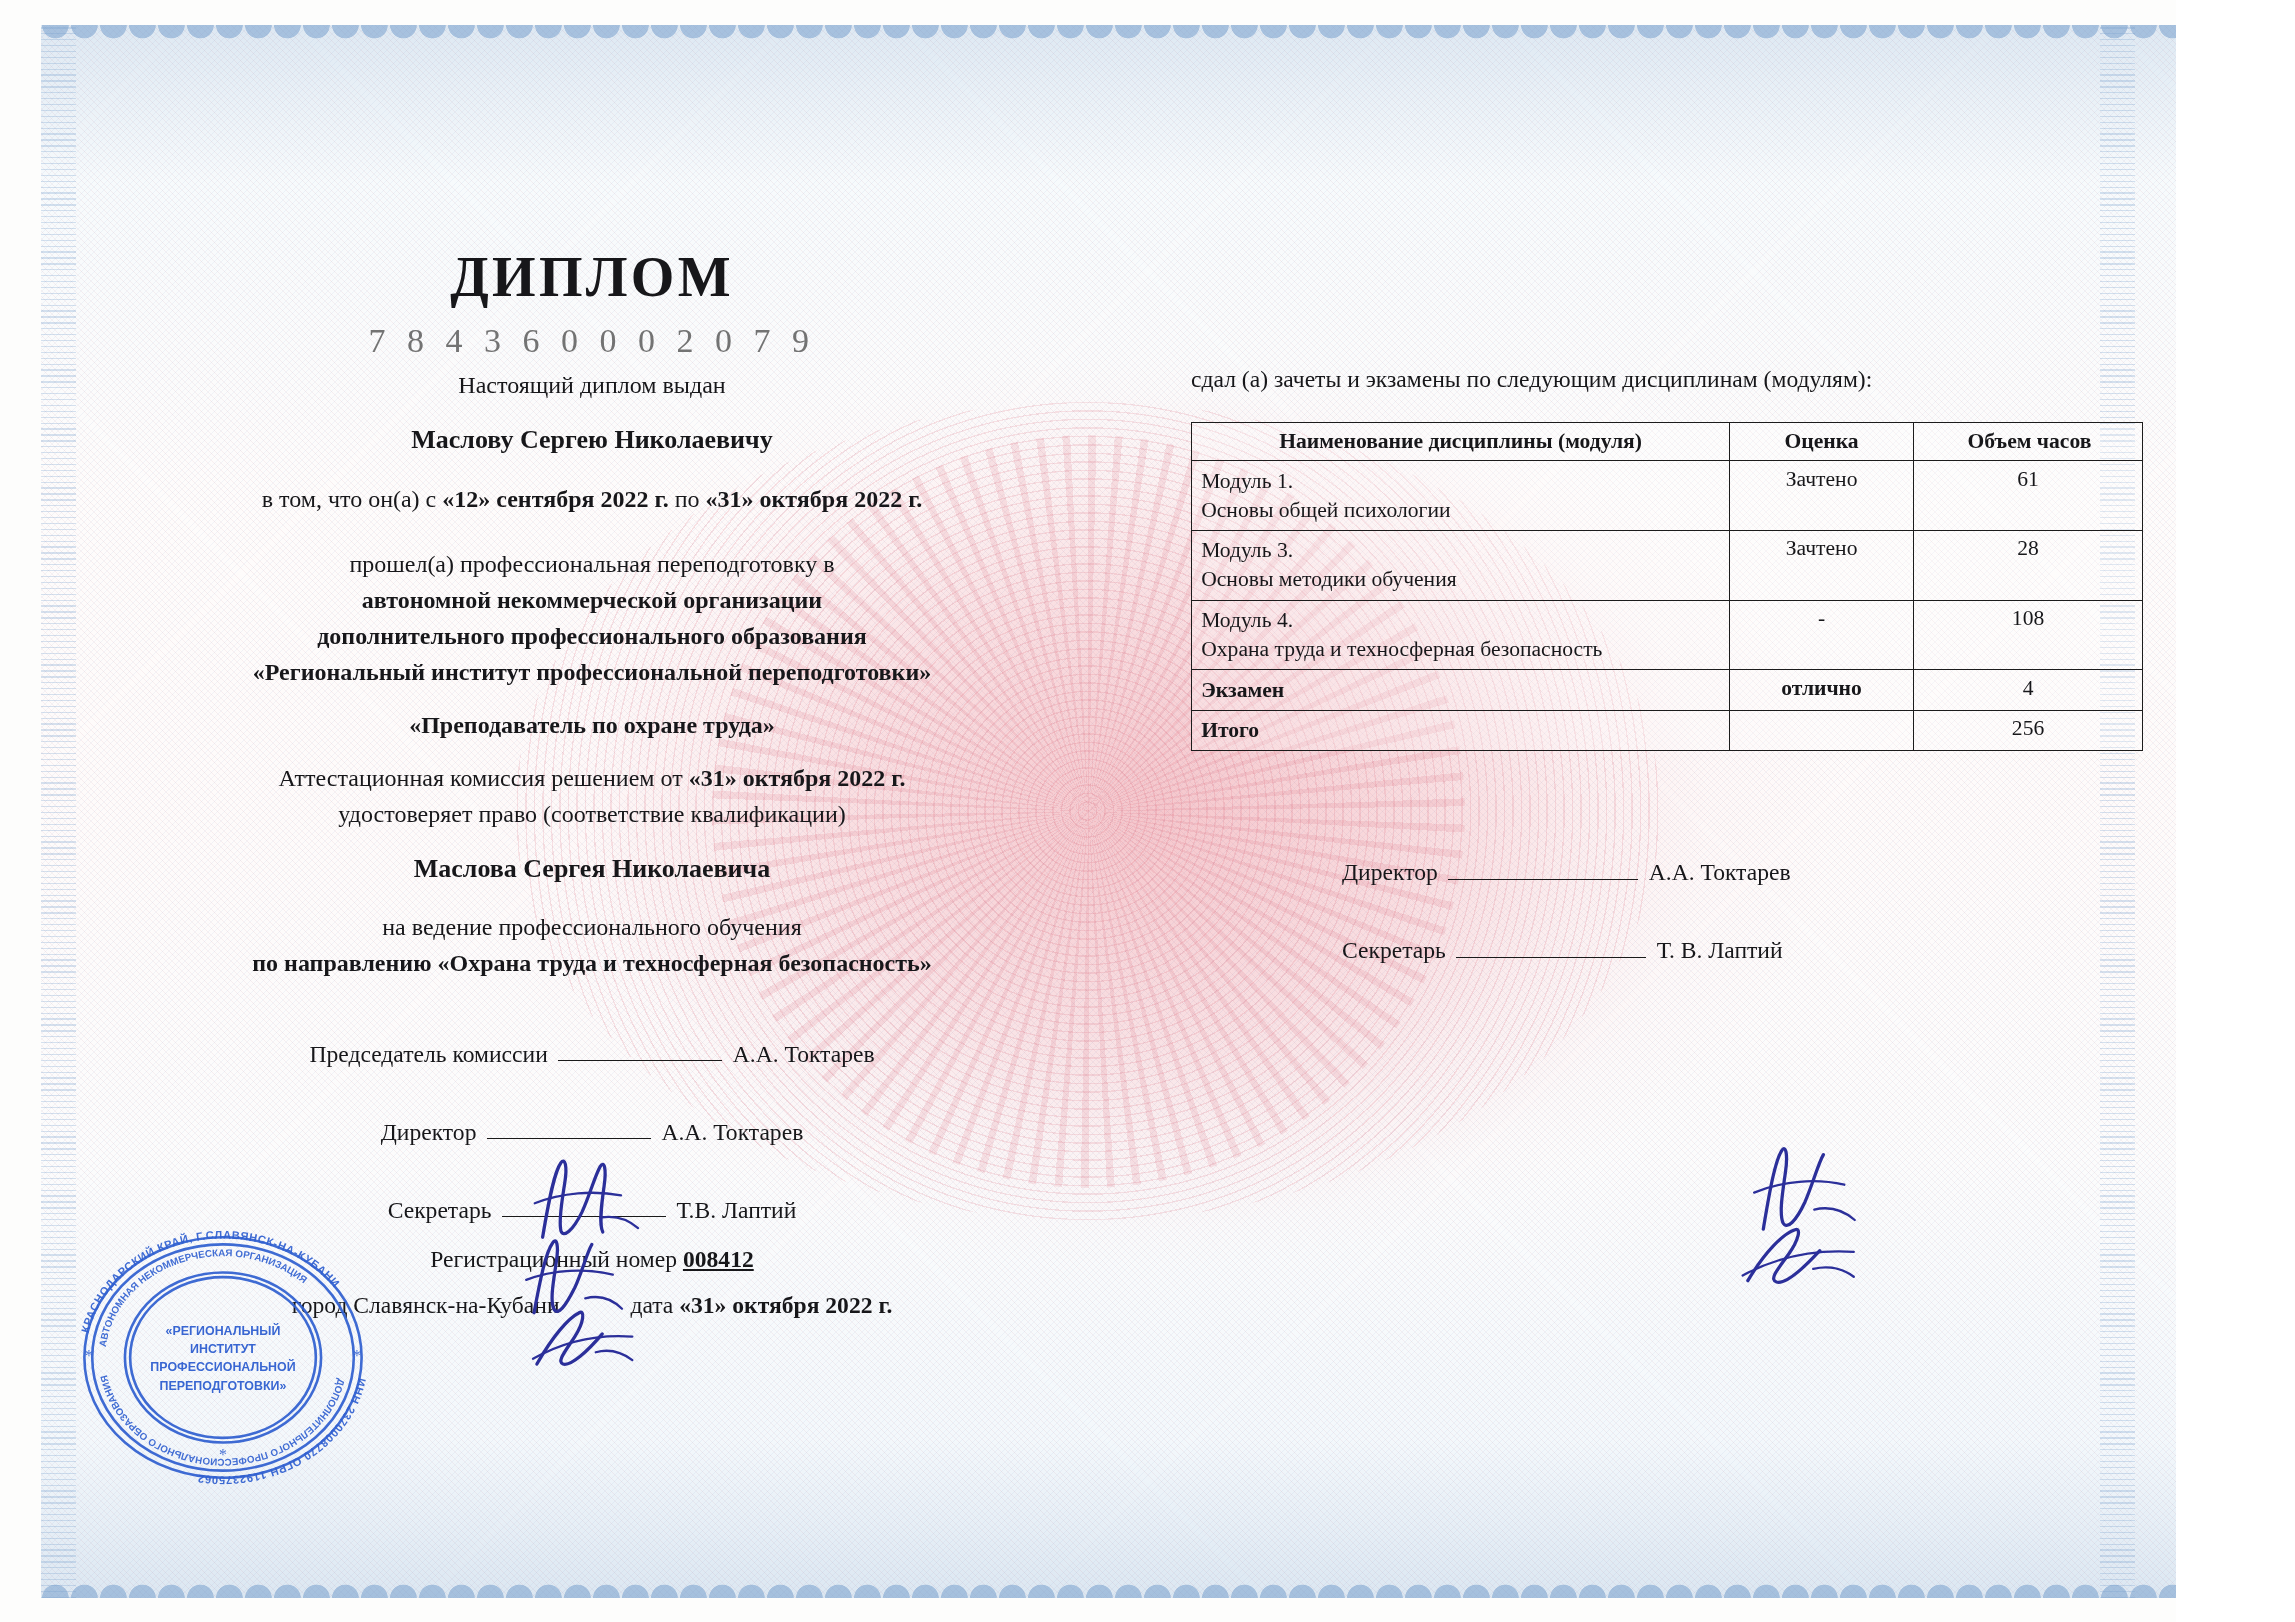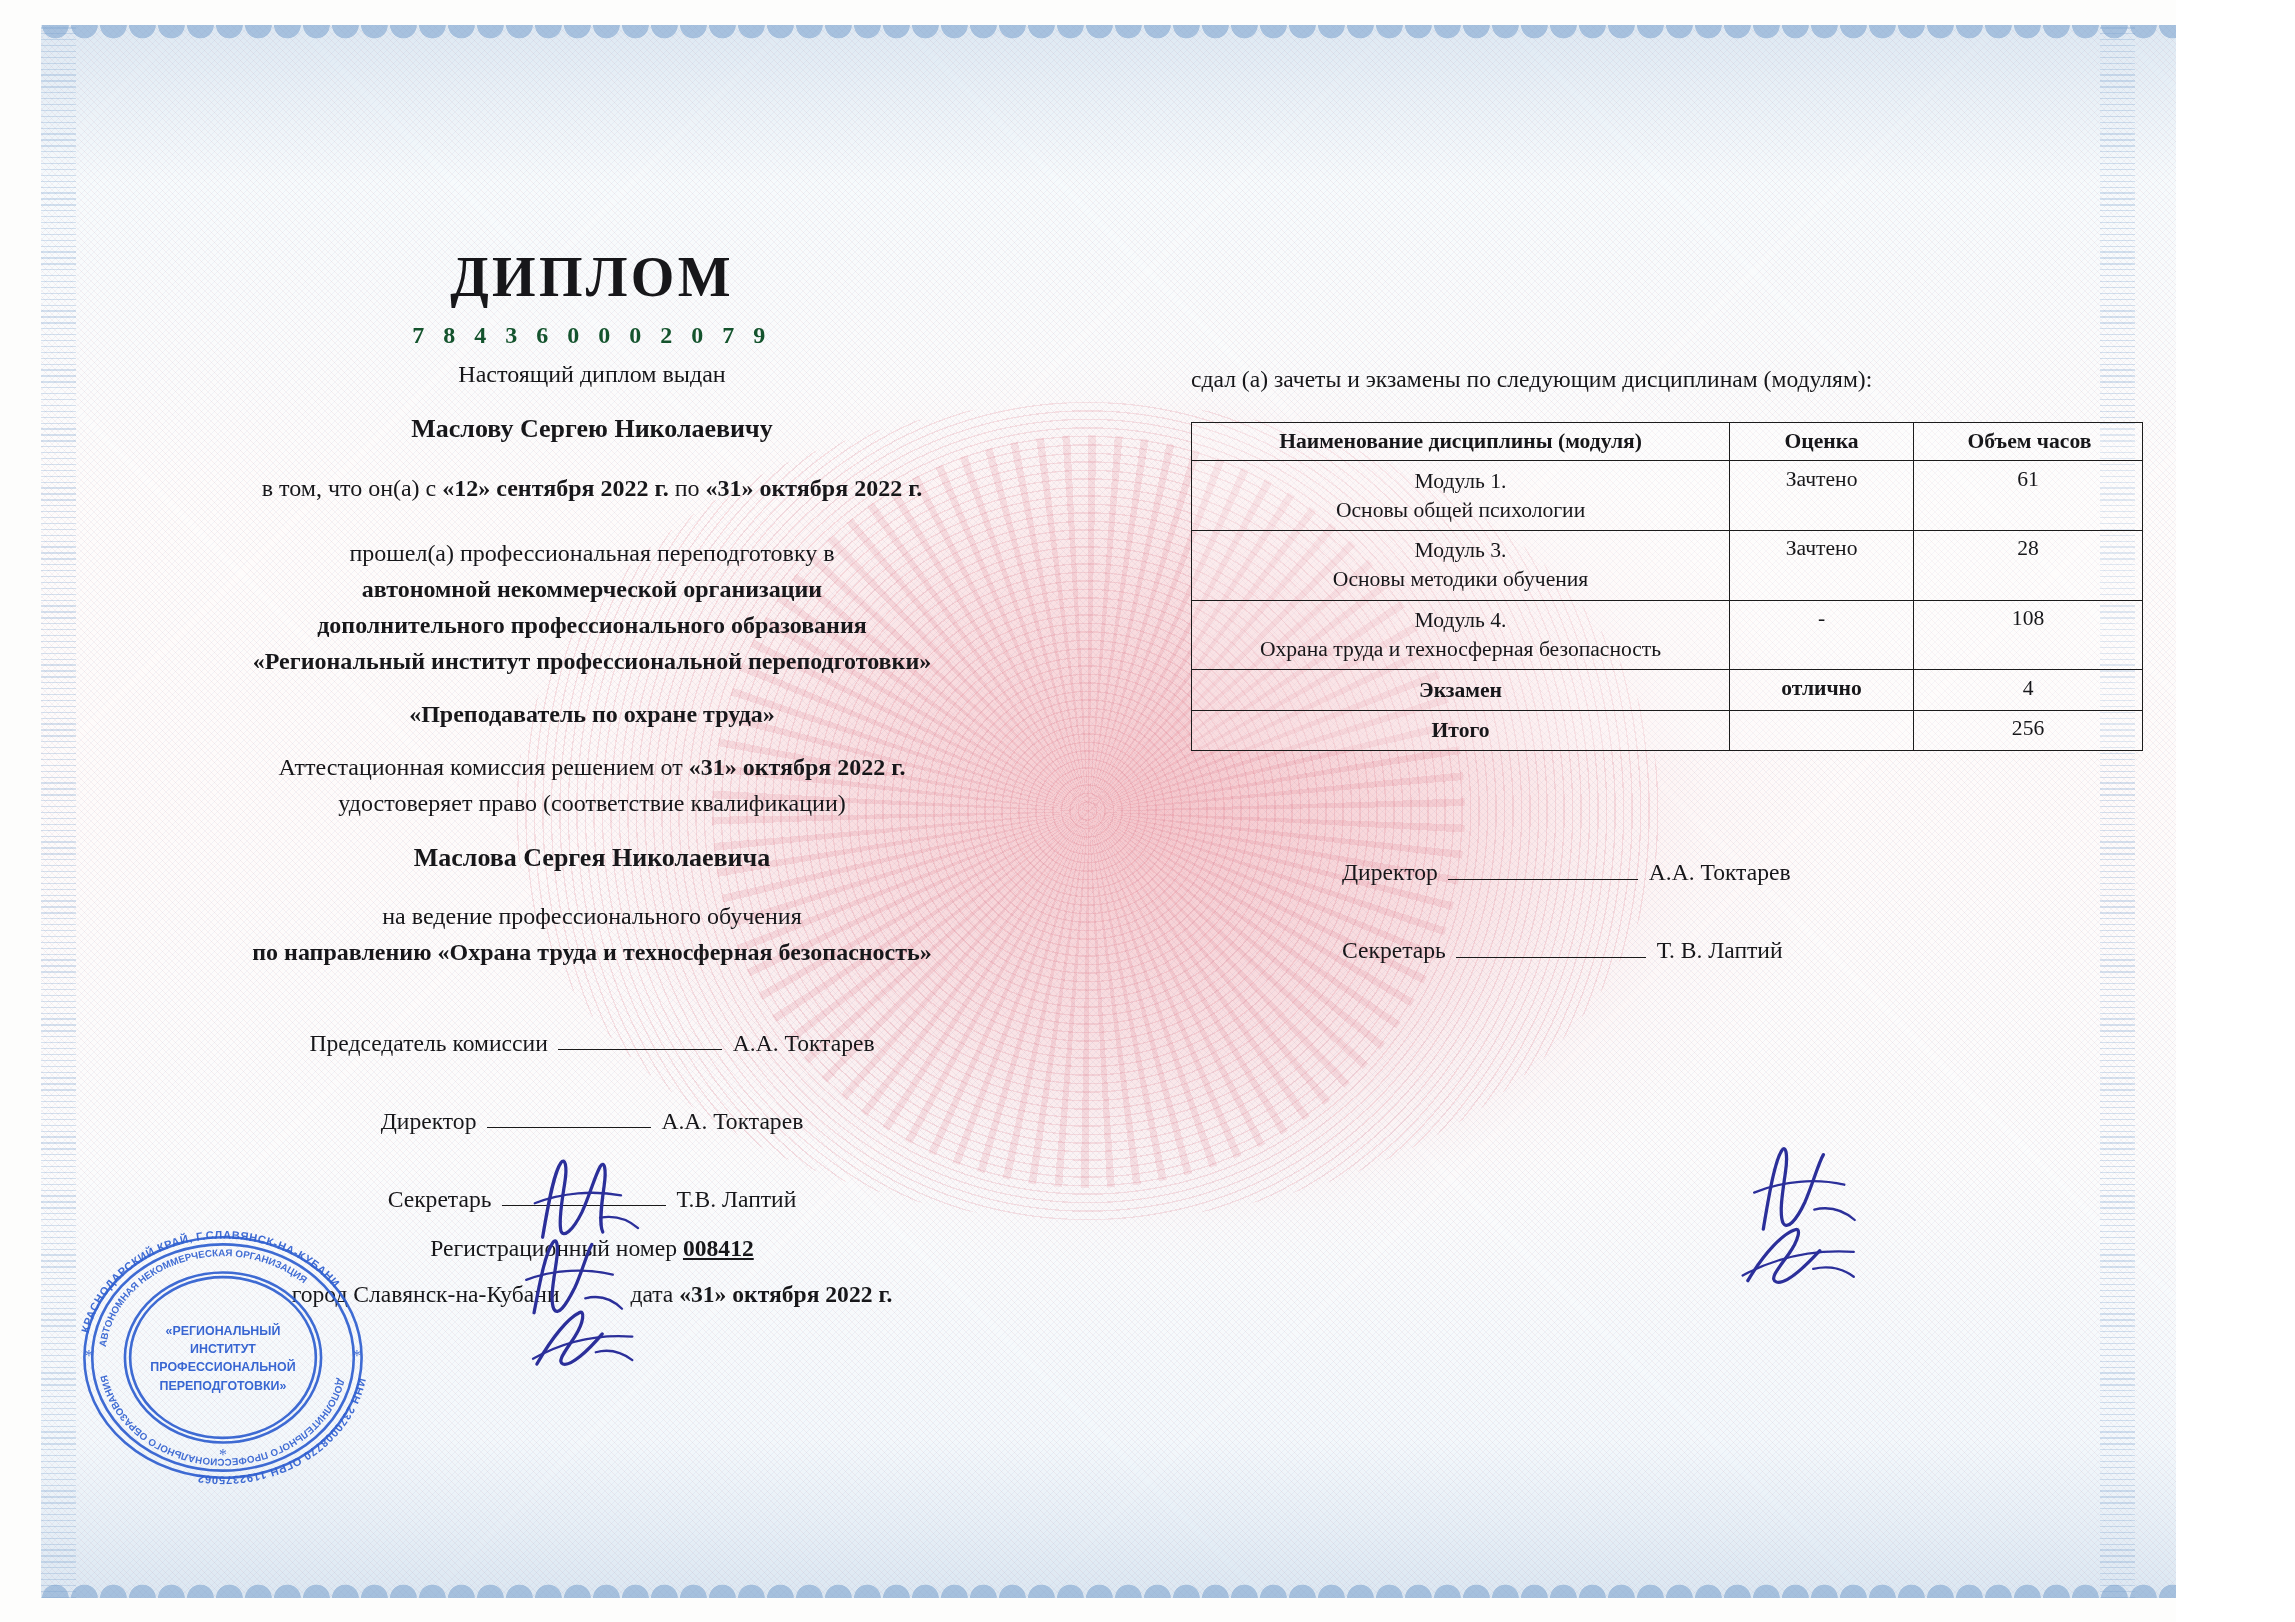--- a/index.html
+++ b/index.html
@@ -79,21 +79,21 @@
   }
 
   .title{
     font-size:56px;font-weight:bold;letter-spacing:3.3px;
     margin:0 0 17px 0;line-height:1;
   }
   .subtitle{
     font-size:29.4px;font-weight:bold;letter-spacing:0.3px;margin:0 0 42px 0;
   }
   .serial{
-    font-size:24px;font-weight:bold;color:#14532d;letter-spacing:6.5px;
+    font-size:34px;font-weight:normal;color:#737373;letter-spacing:6.5px;
     margin:0 0 6.5px 0;
   }
   .line{font-size:24px;line-height:1.5;margin:0;}
   .line.sp{margin-top:17px;}
   .b{font-weight:bold;}
   .name-big{font-size:26px;font-weight:bold;margin:22px 0 0 0;}
 
   
   .sig-list{margin-top:31px;text-align:center;}
   .sig-row{
@@ -115,21 +115,21 @@
   .r-line2{font-size:23.6px;margin:0 0 29px 0;}
 
   table.grades{
     border-collapse:collapse;width:952px;background:rgba(255,255,255,0.25);
   }
   table.grades th, table.grades td{
     border:1.3px solid #1c1c1c;padding:5.2px 9.2px;font-size:21.6px;vertical-align:top;
   }
   table.grades th{font-weight:bold;text-align:center;line-height:1.25;}
   td.c{text-align:center;}
-  td.disc{line-height:1.35;text-align:center;}
+  td.disc{line-height:1.35;}
   td.bold{font-weight:bold;}
 
   .sig-right{margin-top:79px;}
   .sig-right .sig-row{justify-content:flex-start;margin-left:151px;}
   .sig-right .sig-rule{width:190px;}
 
   
   .stamp{
     position:absolute;left:69px;top:1230px;width:308px;height:255px;
     pointer-events:none;

